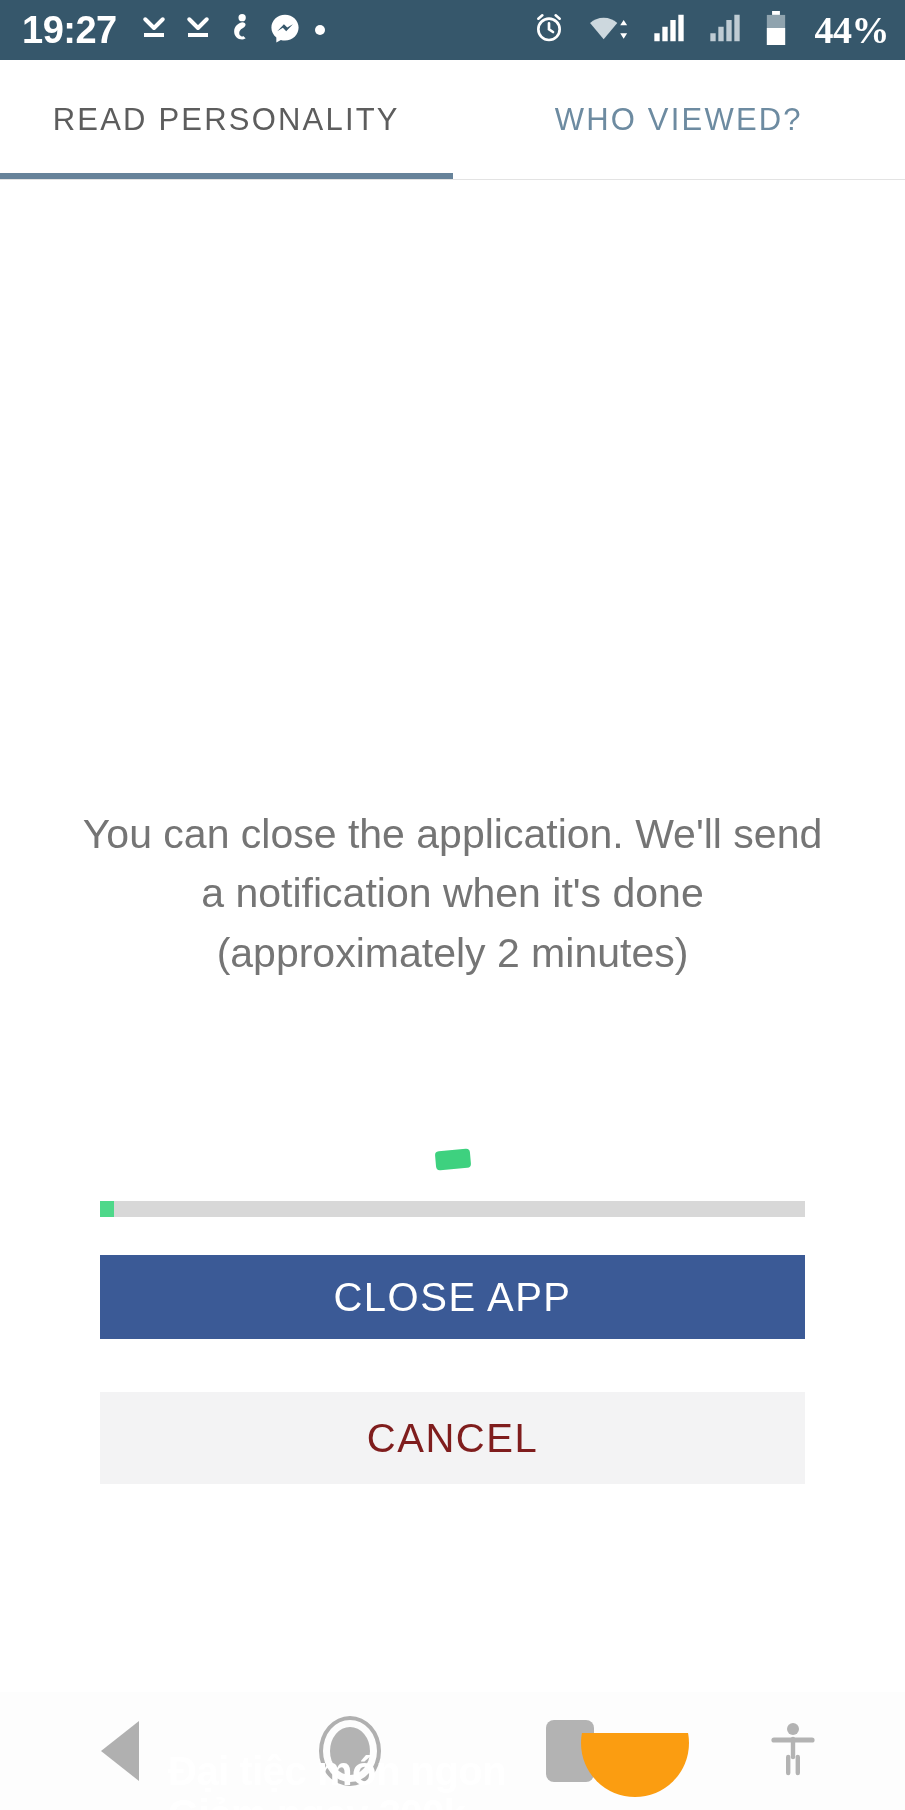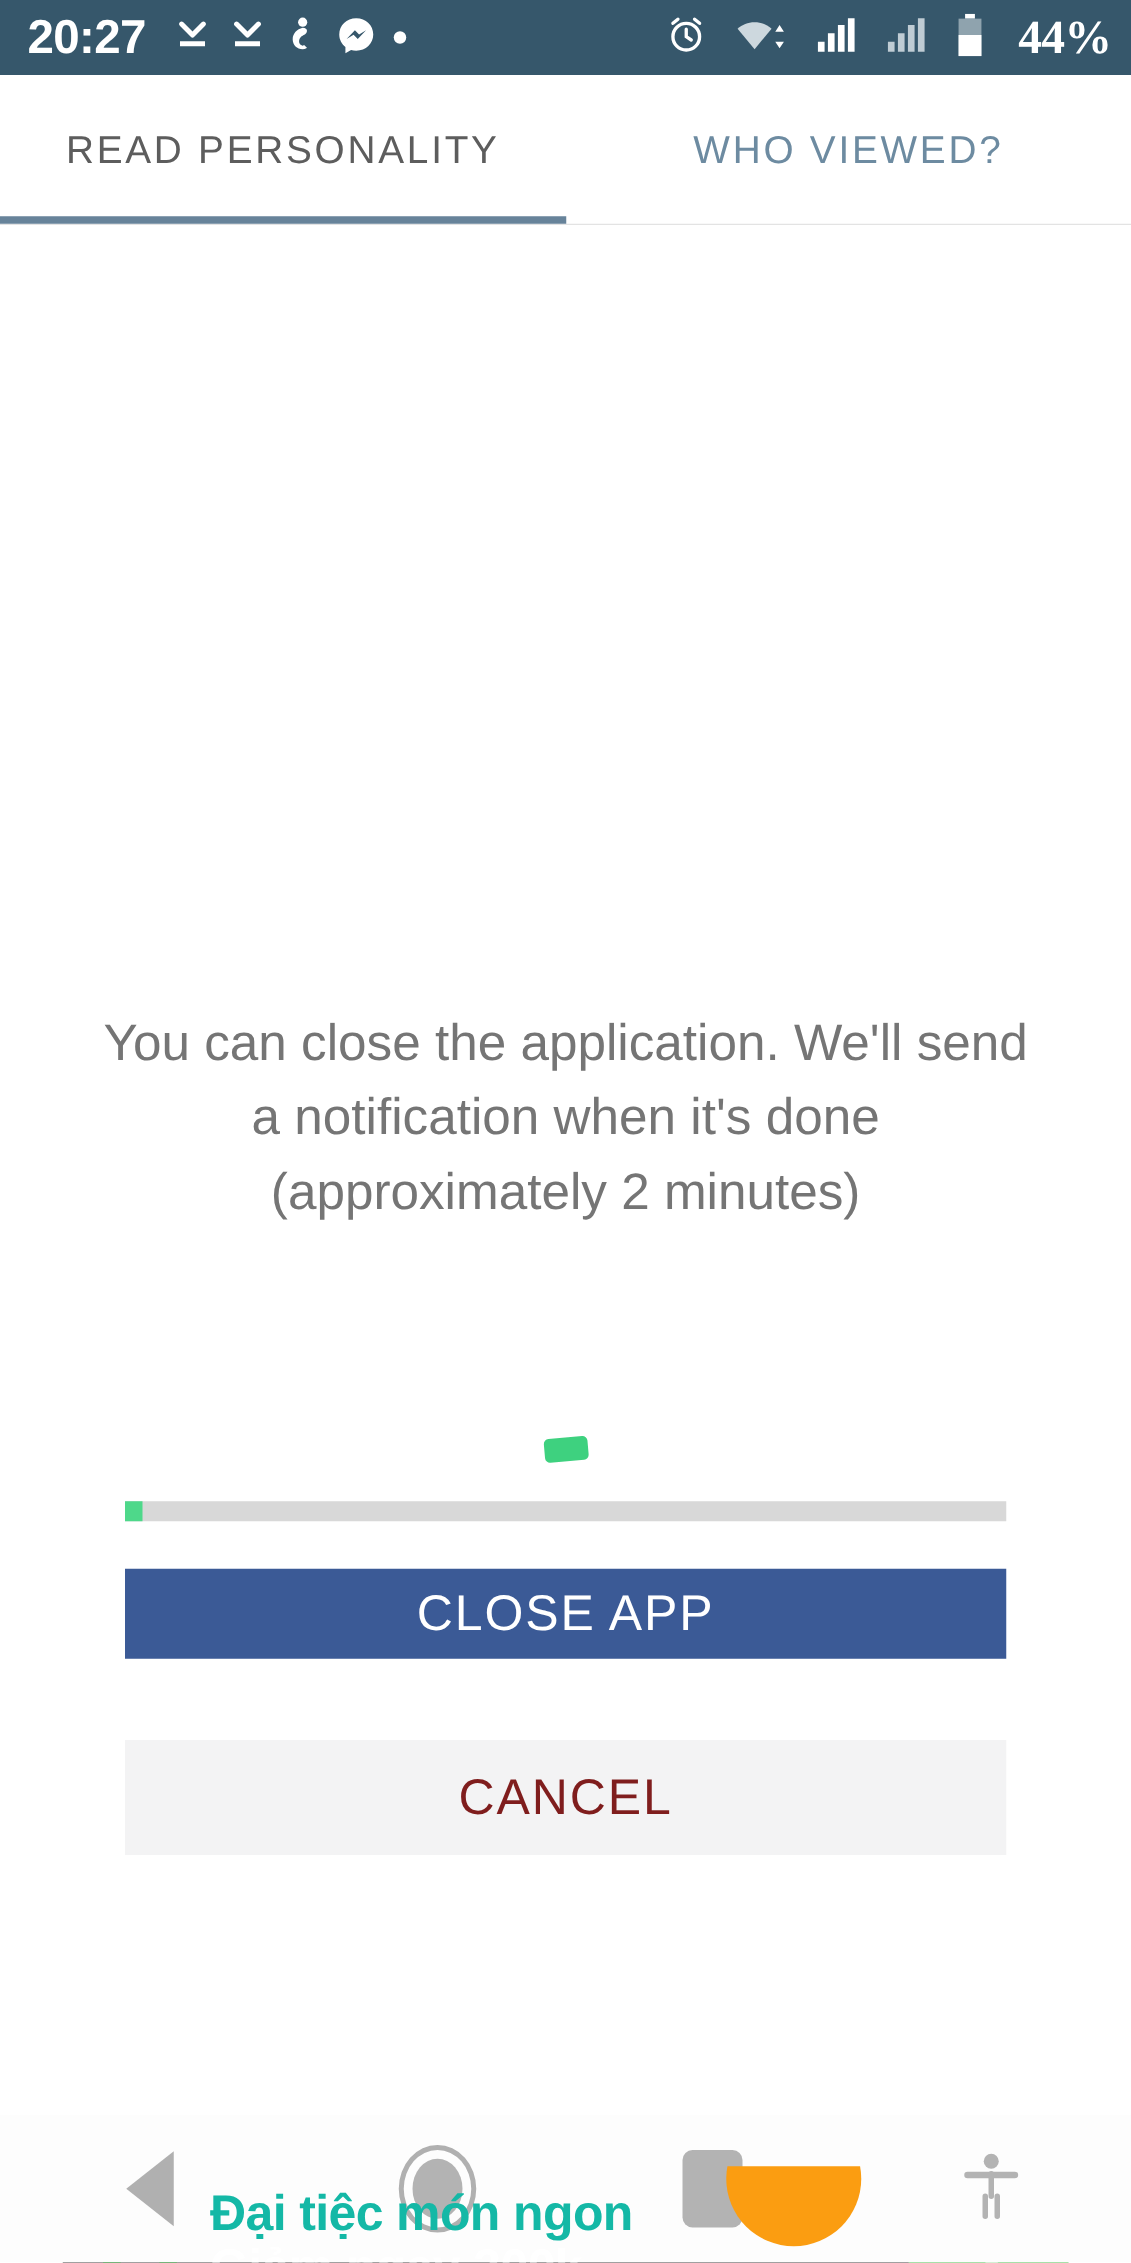--- a/index.html
+++ b/index.html
@@ -42,32 +42,32 @@
              font-size:41px; color:#757575; line-height:1.45; padding:0 78px; }
 
   .loader-wrap { position:absolute; top:955px; left:0; right:0; height:110px; }
   .loader-chip { position:absolute; left:50%; top:15px; transform:translateX(-50%) rotate(-5deg);
                  width:35px; height:19px; background:#3ed17f; border-radius:4px; }
   .progress-track { position:absolute; left:100px; right:100px; top:66px; height:16px; background:#d8d8d8; }
   .progress-fill { height:100%; background:#4ed88a; }
 
   .btn { position:absolute; left:100px; right:100px; display:flex; align-items:center; justify-content:center;
          font-size:40px; letter-spacing:1.5px; }
-  .btn-primary { top:1075px; height:72px; background:#3b5a96; color:#ffffff; }
+  .btn-primary { top:1075px; height:84px; background:#3b5a96; color:#ffffff; }
   .btn-secondary { top:1212px; height:92px; background:#f3f3f4; color:#7f1d1d; }
 
   
   .ad { position:absolute; left:50px; top:1553px; width:805px; height:120px; background:#ffffff;
         display:flex; overflow:hidden; }
   .ad-body { position:relative; flex:1 1 auto; background:#050505; display:flex; align-items:center; overflow:hidden; }
   .ad-logo { width:92px; height:92px; margin-left:16px; flex:0 0 auto; position:relative; }
   .ad-logo-ring { position:absolute; inset:12px; border:11px solid #12b41e; border-radius:50%; }
   .ad-logo-dot { position:absolute; left:36px; top:36px; width:23px; height:23px; border-radius:50%; background:#12b41e; }
   .ad-text { margin-left:10px; display:flex; flex-direction:column; justify-content:center; z-index:2; }
-  .ad-line1 { font-size:40px; font-weight:700; color:#14b8a6; line-height:1.05; letter-spacing:-0.5px; }
+  .ad-line1 { font-size:40px; font-weight:700; color:#ffffff; line-height:1.05; letter-spacing:-0.5px; }
   .ad-line2 { font-size:40px; font-weight:700; color:#ffffff; line-height:1.1; letter-spacing:-0.5px; }
   .ad-orange { position:absolute; right:38px; top:-44px; width:108px; height:108px; border-radius:50%; background:#fb9d11; z-index:1; }
   .ad-cta { flex:0 0 128px; background:#12ae1c; display:flex; align-items:center; justify-content:center; }
 
   
   .navbar { position:absolute; left:0; bottom:0; width:905px; height:118px; background:#fdfdfd;
             display:flex; align-items:center; }
   .nav-btn { display:flex; align-items:center; justify-content:center; }
   .nav-back { width:240px; }
   .nav-home { width:220px; }
@@ -79,21 +79,21 @@
                display:flex; align-items:center; justify-content:center; }
   .home-dot { width:40px; height:48px; border-radius:50%; background:#b3b3b3; }
   .recent-sq { width:48px; height:62px; background:#b3b3b3; border-radius:8px; }
 </style>
 </head>
 <body>
 
 <div class="phone">
 
   <div class="status-bar">
-    <div class="status-clock">20:27</div>
+    <div class="status-clock">19:27</div>
     <div class="status-left-icons">
       <span class="sicon">
         <svg width="30" height="30" viewBox="0 0 24 24">
             <path d="M5 5l7 7 7-7" stroke="#fff" stroke-width="3.2" fill="none" stroke-linecap="round" stroke-linejoin="round"></path>
             <rect x="4" y="16" width="16" height="3.2" fill="#fff"></rect>
           </svg>
       </span>
       <span class="sicon">
         <svg width="30" height="30" viewBox="0 0 24 24">
             <path d="M5 5l7 7 7-7" stroke="#fff" stroke-width="3.2" fill="none" stroke-linecap="round" stroke-linejoin="round"></path>

